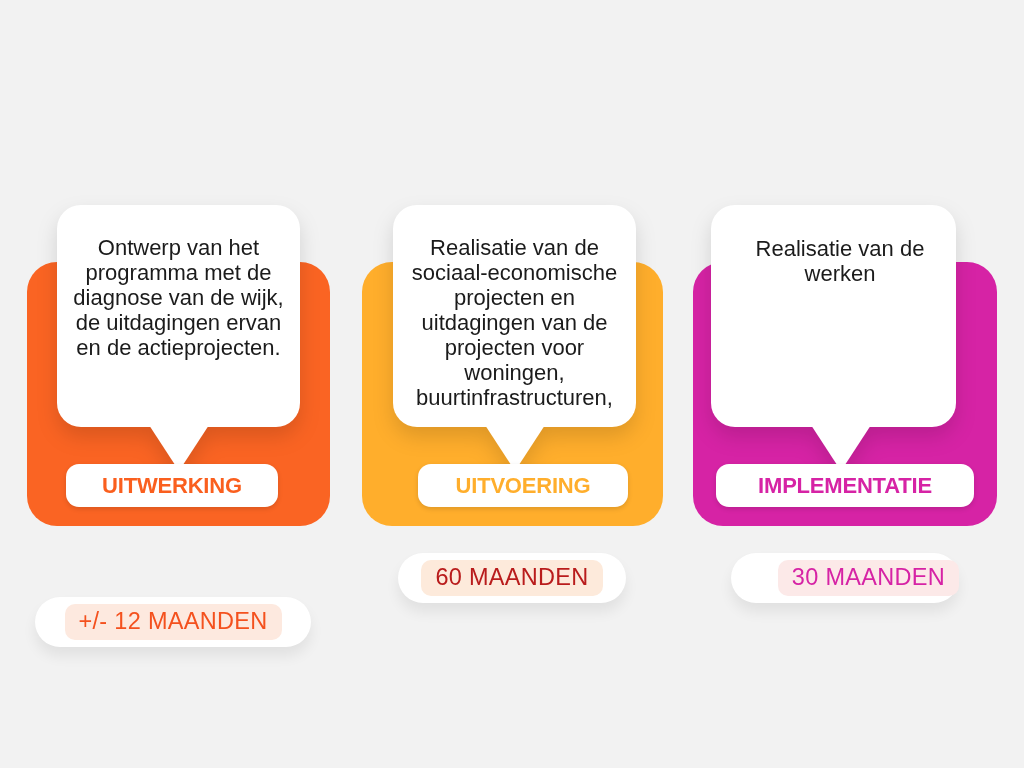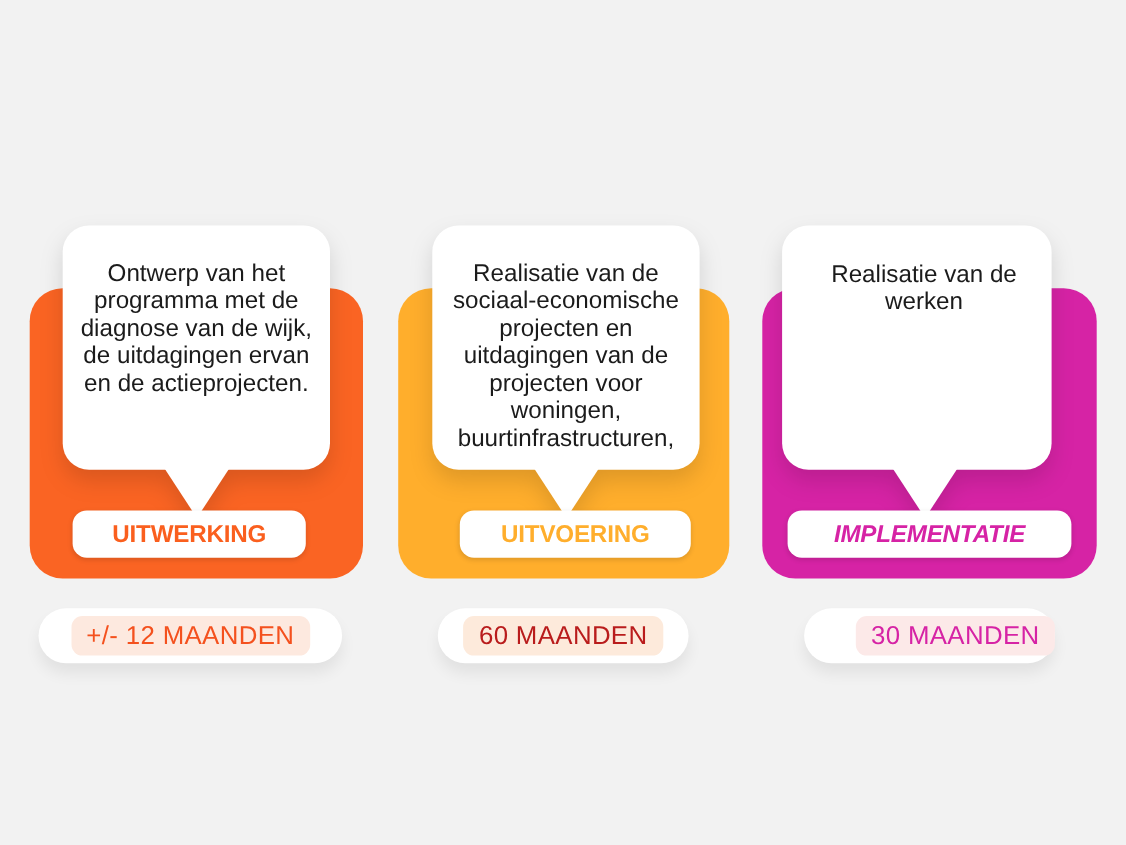--- a/index.html
+++ b/index.html
@@ -86,35 +86,35 @@
     line-height: 43px;
     text-align: center;
     font-weight: 700;
     font-size: 22px;
     letter-spacing: -0.2px;
     z-index: 4;
     box-shadow: 0 2px 5px rgba(0,0,0,0.13);
   }
   .phase.p0 .chip { left: 66px; top: 464px; width: 212px; color: #fa5f1e; }
   .phase.p1 .chip { left: 62px; top: 464px; width: 210px; color: #ffae2c; margin-left: 16px; }
-  .phase.p2 .chip { left: 40px; top: 464px; width: 258px; color: #d623a5; font-style: italic; }
+  .phase.p2 .chip { left: 40px; top: 464px; width: 258px; color: #d623a5; }
 
   
   .pill {
     position: absolute;
     top: 553px;
     height: 50px;
     background: #ffffff;
     border-radius: 25px;
     box-shadow: 0 9px 14px rgba(0,0,0,0.07);
     display: flex;
     align-items: center;
     justify-content: center;
   }
-  .phase.p0 .pill { left: 35px; width: 276px; }
+  .phase.p0 .pill { left: 35px; width: 276px; margin-top: 44px; }
   .phase.p1 .pill { left: 58px; width: 228px; }
   .phase.p2 .pill { left: 55px; width: 228px; justify-content: flex-end; }
 
   .pill-inner {
     border-radius: 10px;
     padding: 4px 14px 5px 14px;
     font-size: 23.5px;
     letter-spacing: 0.3px;
     white-space: nowrap;
   }

